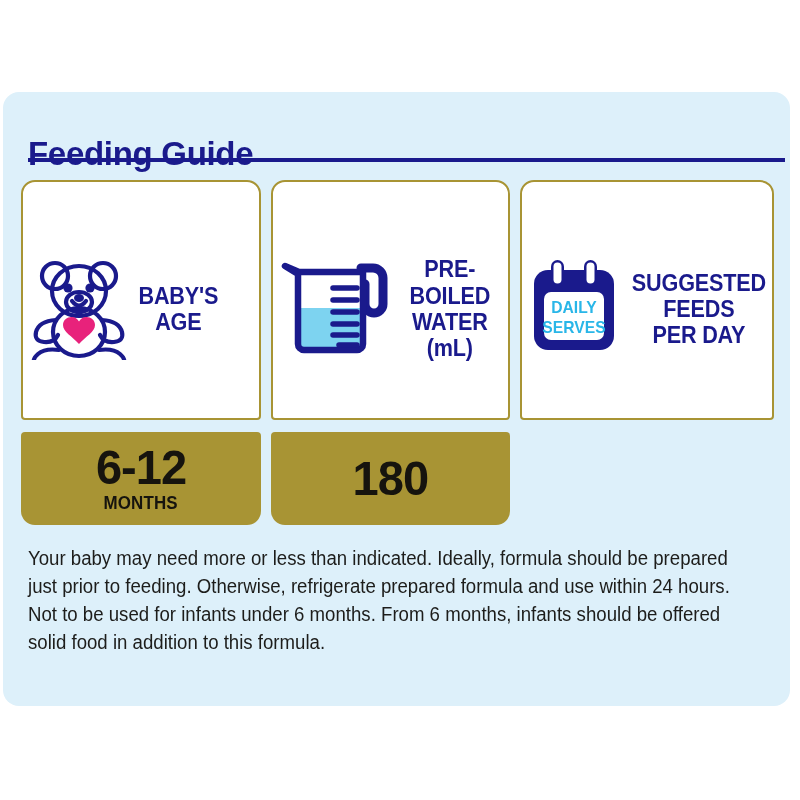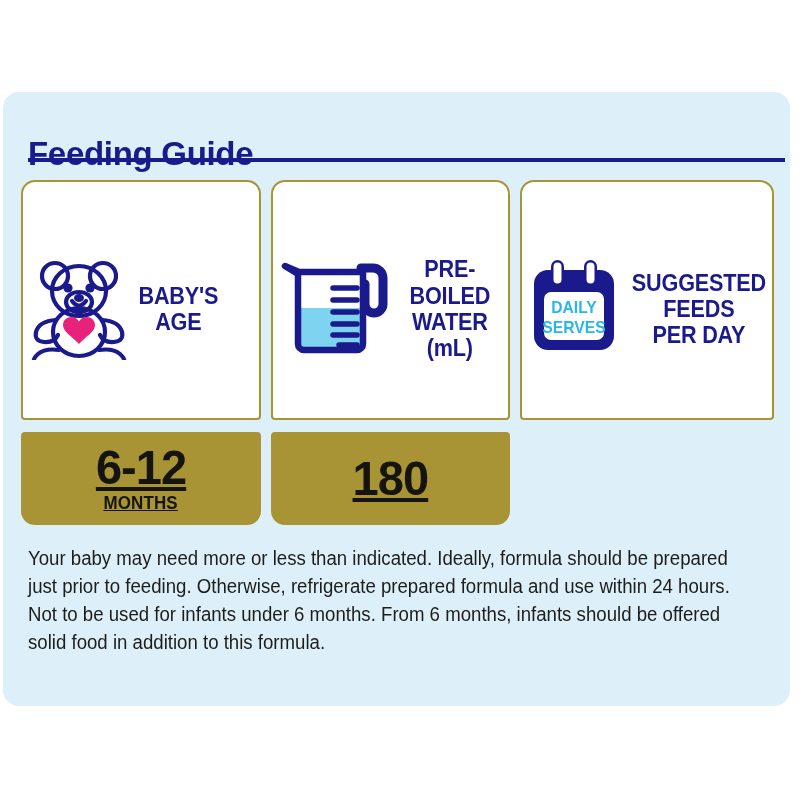--- a/index.html
+++ b/index.html
@@ -67,21 +67,20 @@
   }
 
   .value-bar{
     margin-top:12px;
     background:#A89434;
     border-radius:4px 4px 14px 14px;
     height:93px;
     display:flex;flex-direction:column;
     align-items:center;justify-content:center;
     color:#16140E;
-    text-decoration:underline;
   }
   .value-main{
     font-size:49px;font-weight:bold;
     line-height:0.98;
     letter-spacing:-1px;
     transform:scaleX(0.96);
   }
   .value-sub{
     font-size:18px;font-weight:bold;
     letter-spacing:0.2px;

